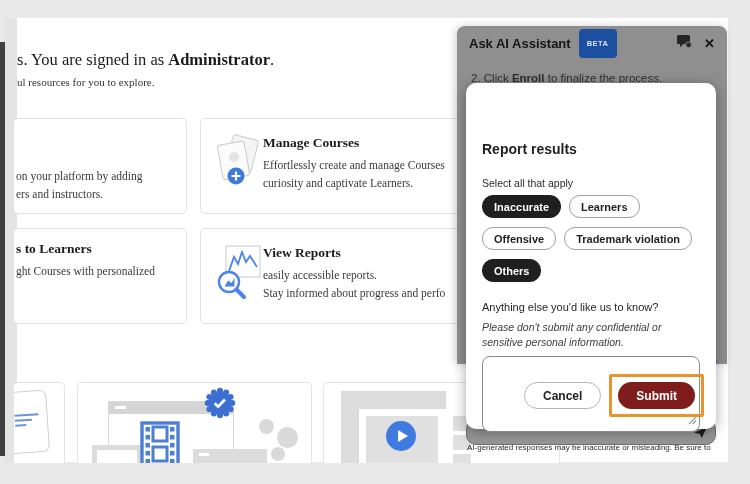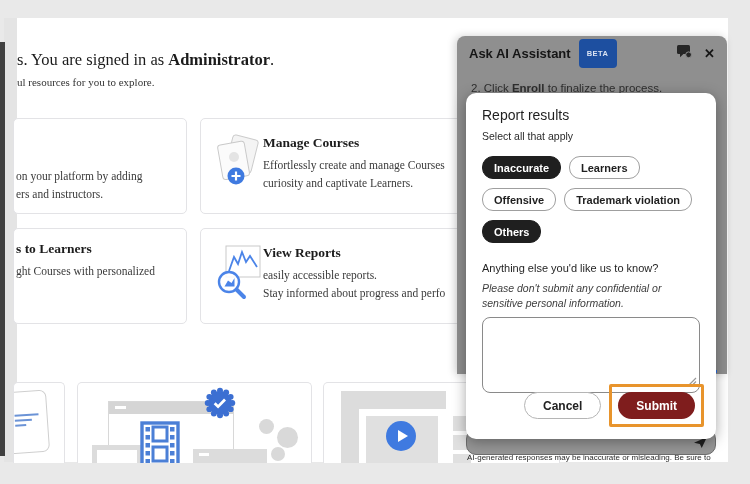--- a/index.html
+++ b/index.html
@@ -41,34 +41,34 @@
   .minibar{position:absolute;left:115px;top:66px;width:74px;height:22px;background:#dcdcdc;}
   .minibar i{position:absolute;left:6px;top:4px;width:10px;height:3px;background:#fff;display:block;}
   .dot{position:absolute;border-radius:50%;background:#d9d9d9;}
   .grayrect{position:absolute;left:17px;top:8px;width:105px;height:72px;background:#dcdcdc;}
   .vidcard{position:absolute;left:35px;top:26px;width:110px;height:54px;background:#fff;}
   .vidarea{position:absolute;left:7px;top:7px;width:72px;height:47px;background:#e0e0e0;}
   .rows i{position:absolute;left:94px;width:18px;height:15px;background:#e0e0e0;display:block;}
   .play{position:absolute;left:27px;top:12px;width:30px;height:30px;border-radius:50%;background:#3f7ae0;}
   .play:after{content:"";position:absolute;left:12px;top:9px;border-left:10px solid #fff;border-top:6px solid transparent;border-bottom:6px solid transparent;}
   
-  .panel{position:absolute;left:457px;top:36px;width:270px;height:338px;background:#8f8f8f;border-radius:8px 8px 0 0;z-index:5;box-shadow:-2px 0 8px rgba(0,0,0,.18);}
+  .panel{position:absolute;left:457px;top:26px;width:270px;height:338px;background:#8f8f8f;border-radius:8px 8px 0 0;z-index:5;box-shadow:-2px 0 8px rgba(0,0,0,.18);}
   .phead{position:absolute;left:0;top:0;width:100%;height:34px;display:flex;align-items:center;padding:0 12px;box-sizing:border-box;}
   .ptitle{font-size:13px;font-weight:700;color:#151515;}
   .beta{margin-left:8px;background:#1d4fa0;color:#d9e2f2;font-size:7.5px;font-weight:700;letter-spacing:.5px;padding:10px 8px;border-radius:4px;}
   .hicons{margin-left:auto;display:flex;align-items:center;gap:12px;}
   .xicon{font-size:13px;font-weight:700;color:#151515;cursor:default;}
   .behind{position:absolute;left:14px;top:46px;font-size:11.5px;color:#2e2e2e;white-space:nowrap;}
   .behind b{font-weight:700;}
   
   .modal{position:absolute;left:9px;top:57px;width:250px;height:346px;background:#fff;border-radius:10px;
          box-shadow:0 3px 14px rgba(0,0,0,.35);z-index:6;box-sizing:border-box;padding:14px 16px;}
-  .mtitle{font-size:14px;font-weight:400;color:#1f1f1f;}
-  .msub{margin-top:7px;font-size:10.5px;color:#2b2b2b;}
-  .chips{margin-top:14px;display:flex;flex-wrap:wrap;gap:9px 8px;width:220px;}
+  .mtitle{font-size:14px;font-weight:700;color:#1f1f1f;margin-top:44px;}
+  .msub{margin-top:20px;font-size:10.5px;color:#2b2b2b;}
+  .chips{margin-top:6px;display:flex;flex-wrap:wrap;gap:9px 8px;width:220px;}
   .chip{height:21px;display:inline-flex;align-items:center;padding:0 11px;border-radius:11px;
         border:1px solid #9f9f9f;background:#fff;color:#1f1f1f;font-size:11px;font-weight:600;cursor:default;}
   .chip.selected{background:#1f1f1f;border-color:#1f1f1f;color:#fff;}
   .question{margin-top:19px;font-size:11px;font-weight:500;color:#1f1f1f;}
   .note{margin-top:7px;font-size:10.5px;font-style:italic;color:#3d3d3d;line-height:1.4;width:218px;}
   .tawrap{position:relative;margin-top:7px;width:218px;height:76px;}
   .tawrap textarea{width:100%;height:100%;box-sizing:border-box;border:1px solid #8a8a8a;border-radius:8px;
         resize:none;outline:none;font-family:"Liberation Sans",sans-serif;font-size:11px;padding:6px;}
   .handle{position:absolute;right:3px;bottom:3px;}
   .btnrow{position:absolute;right:12px;bottom:12px;display:flex;align-items:center;}

